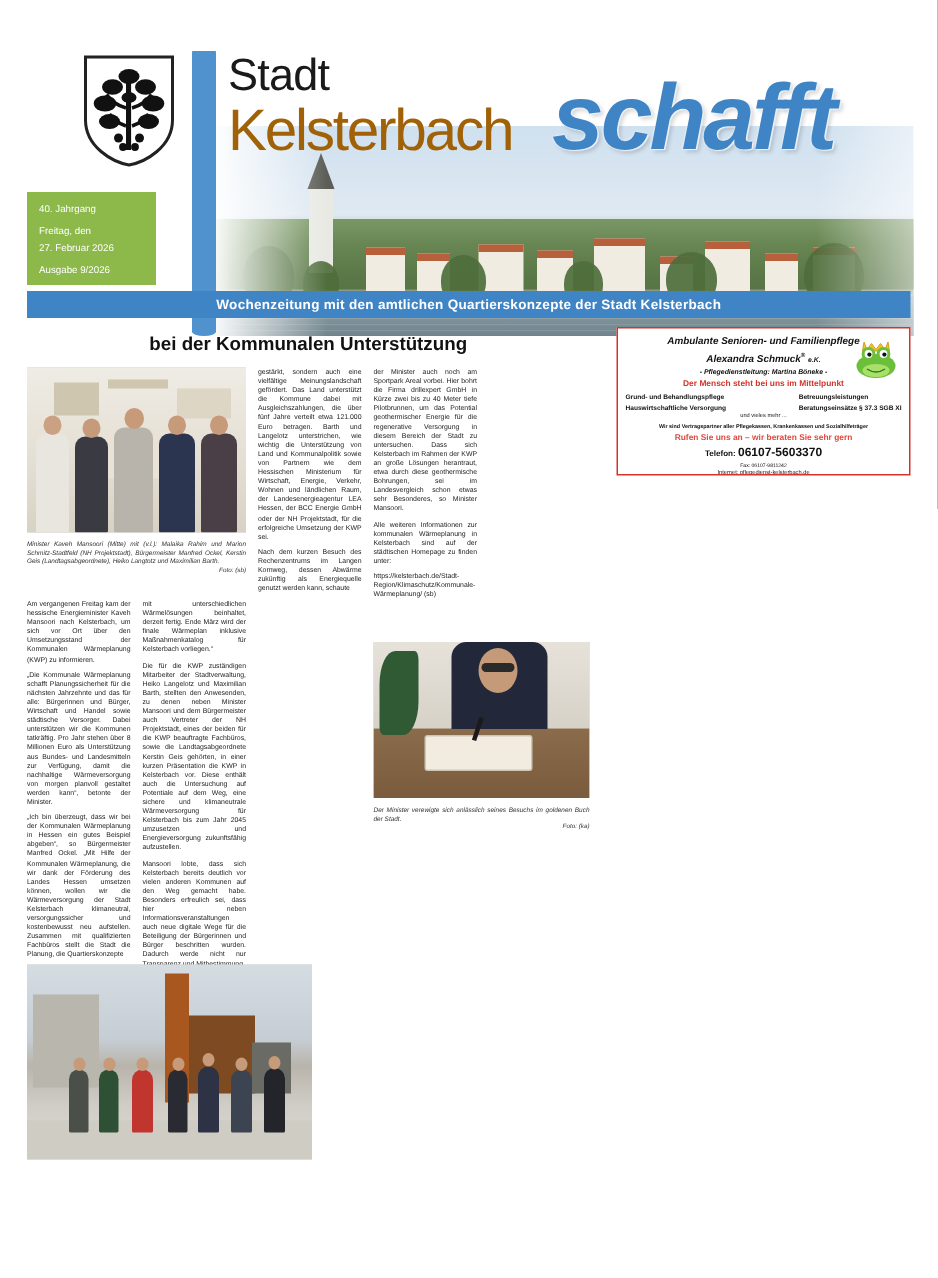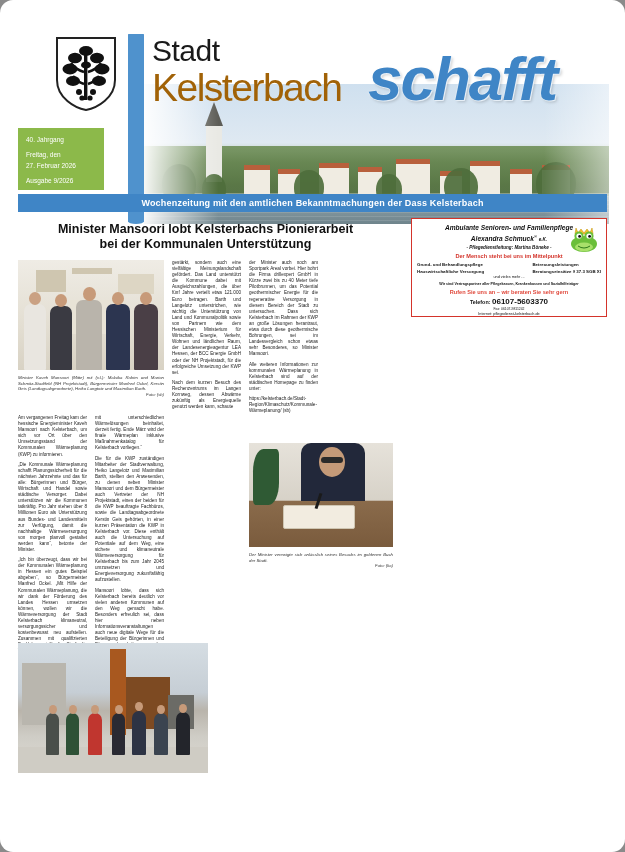--- a/index.html
+++ b/index.html
@@ -1,20 +1,19 @@
 <!DOCTYPE html>
 <html><head>
 <meta charset="utf-8">
 <style>
   html,body{margin:0;padding:0;background:#8a8a8a;}
   body{font-family:"Liberation Sans",sans-serif;}
   .page{
     position:relative;width:625px;height:852px;background:#ffffff;overflow:hidden;
     box-sizing:border-box;
-    border-radius:13px;
   }
   
   .masthead{position:relative;height:192px;}
   .crest{
     position:absolute;left:55px;top:36px;width:62px;height:76px;
   }
   .crest svg{display:block;}
   .blue-bar{
     position:absolute;left:128px;top:34px;width:16px;height:190px;background:#4f92cd;
     border-radius:3px 3px 40px 40px/3px 3px 14px 14px;
@@ -174,27 +173,26 @@
 
     <div class="datebox">
       <div>40. Jahrgang</div>
       <div class="gap"></div>
       <div>Freitag, den</div>
       <div>27. Februar 2026</div>
       <div class="gap"></div>
       <div>Ausgabe 9/2026</div>
     </div>
 
-    <div class="strap">Wochenzeitung mit den amtlichen Bekanntmachungen der Dass Kelsterbach</div>
+    <div class="strap">Wochenzeitung mit den amtlichen Quartierskonzepte der Stadt Kelsterbach</div>
   </div>
 
   <div class="content">
 
     <div class="headline">
-      <div>Minister Mansoori lobt Kelsterbachs Pionierarbeit</div>
       <div>bei der Kommunalen Unterstützung</div>
     </div>
 
     <div class="cols" style="height:390px;">
 
       <div class="ph photo-top">
         <div class="room-bg"></div>
         <div class="shelf" style="left:18px;top:10px;width:30px;height:22px;"></div>
         <div class="shelf" style="left:54px;top:8px;width:40px;height:6px;"></div>
         <div class="shelf" style="left:100px;top:14px;width:36px;height:20px;background:#ddd6c4;"></div>

